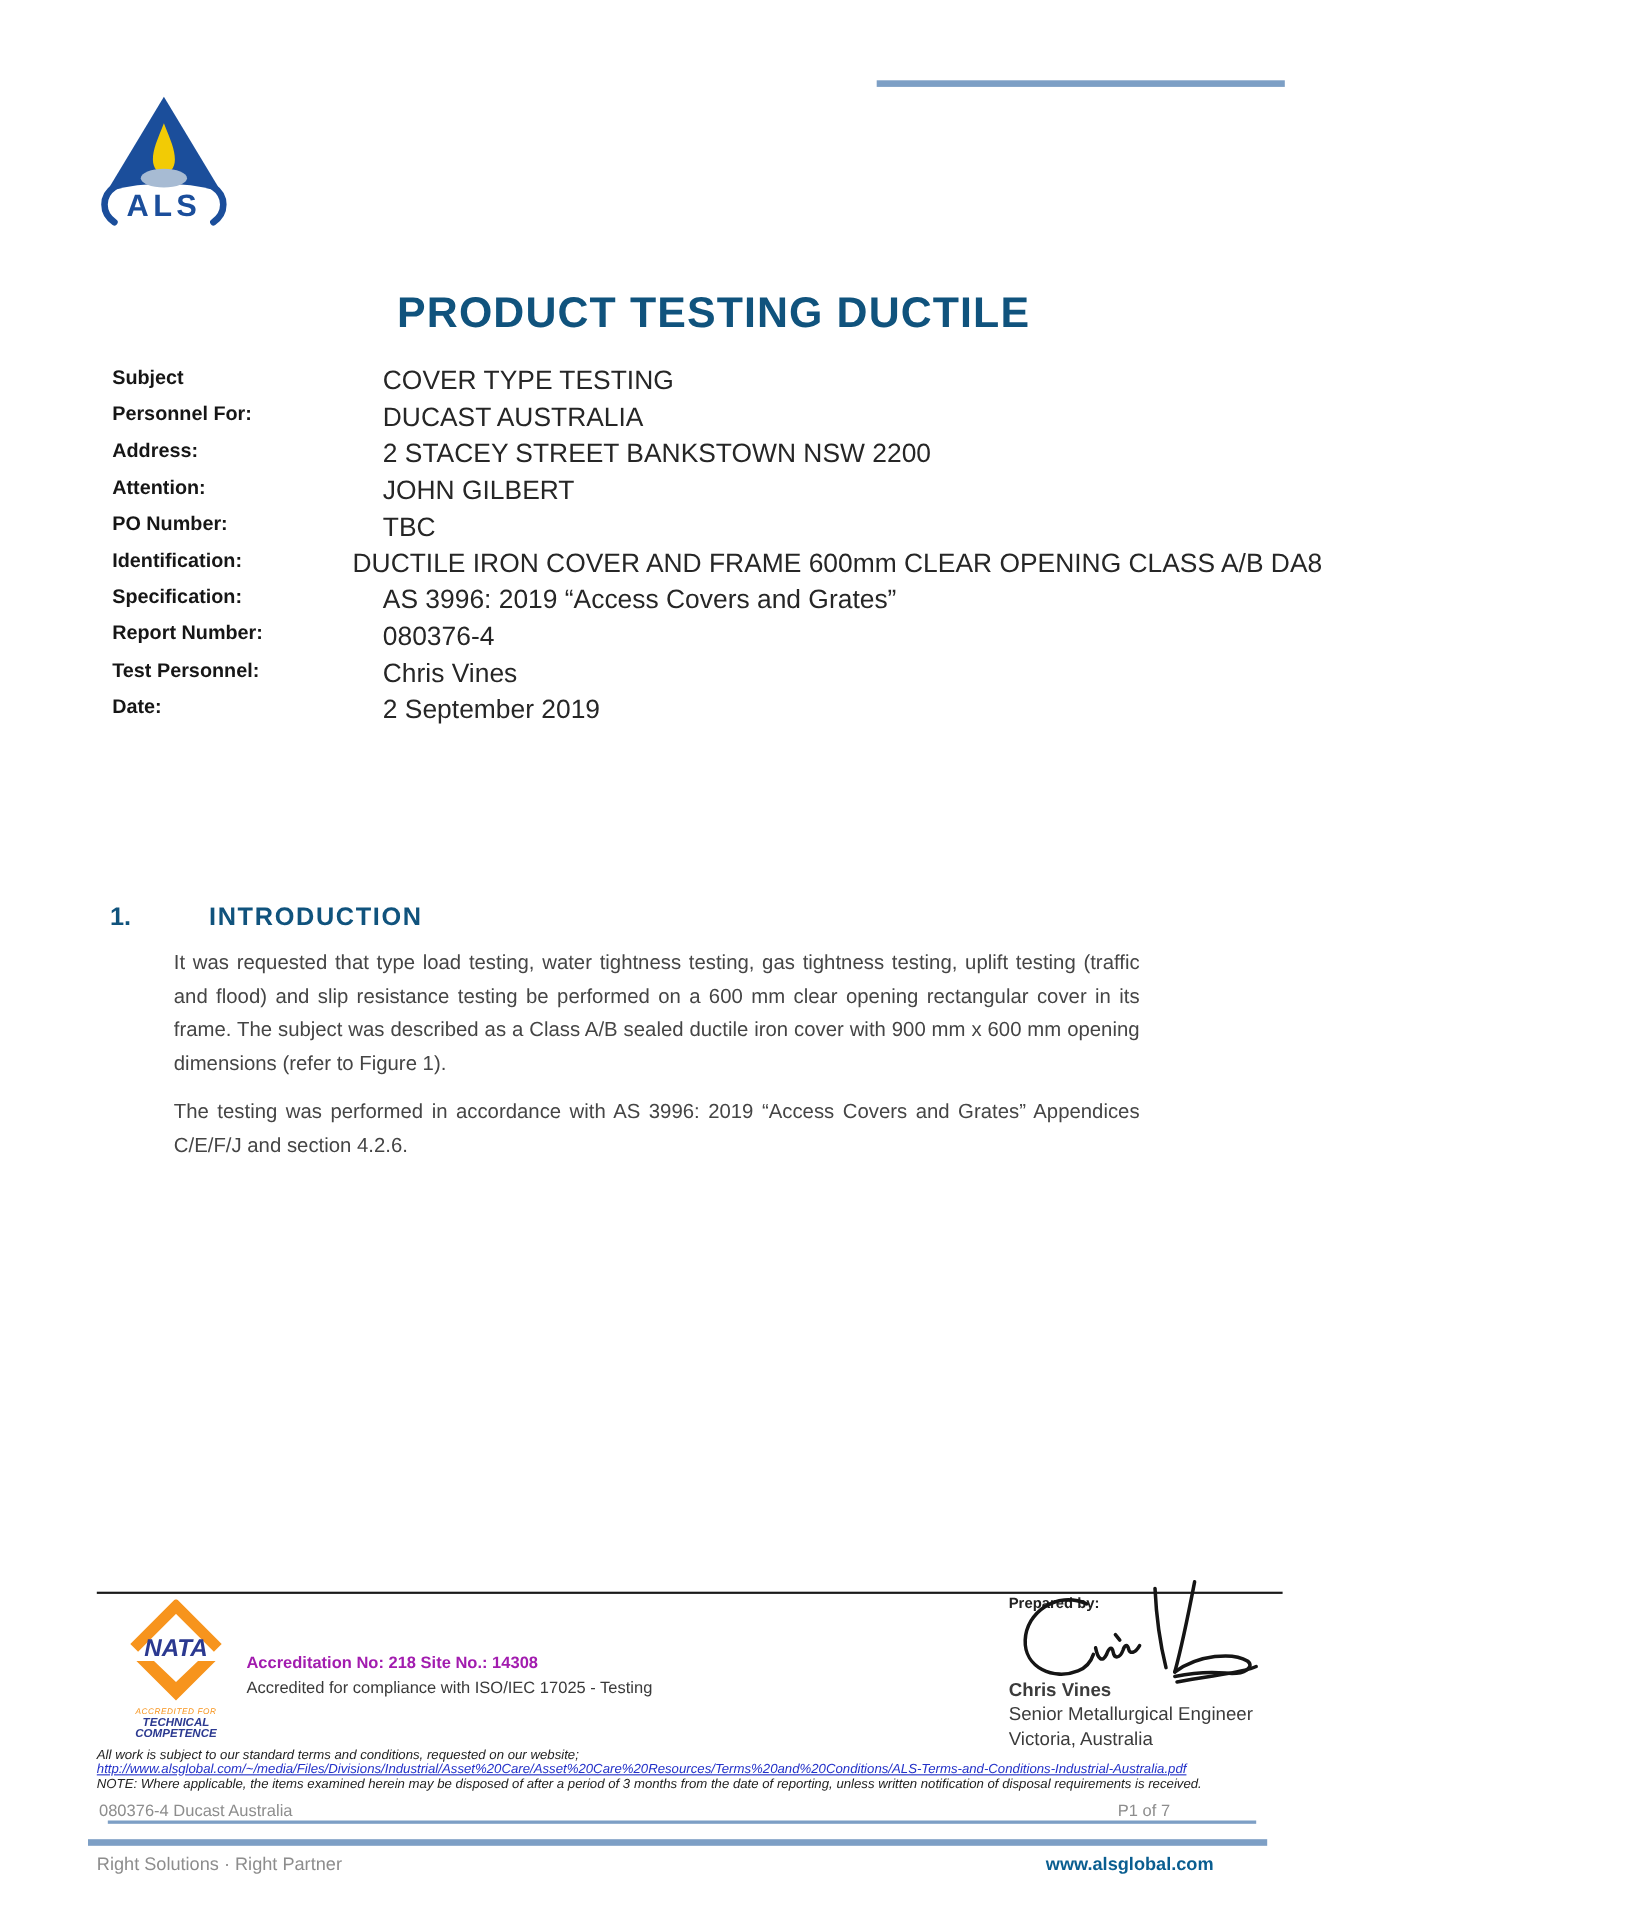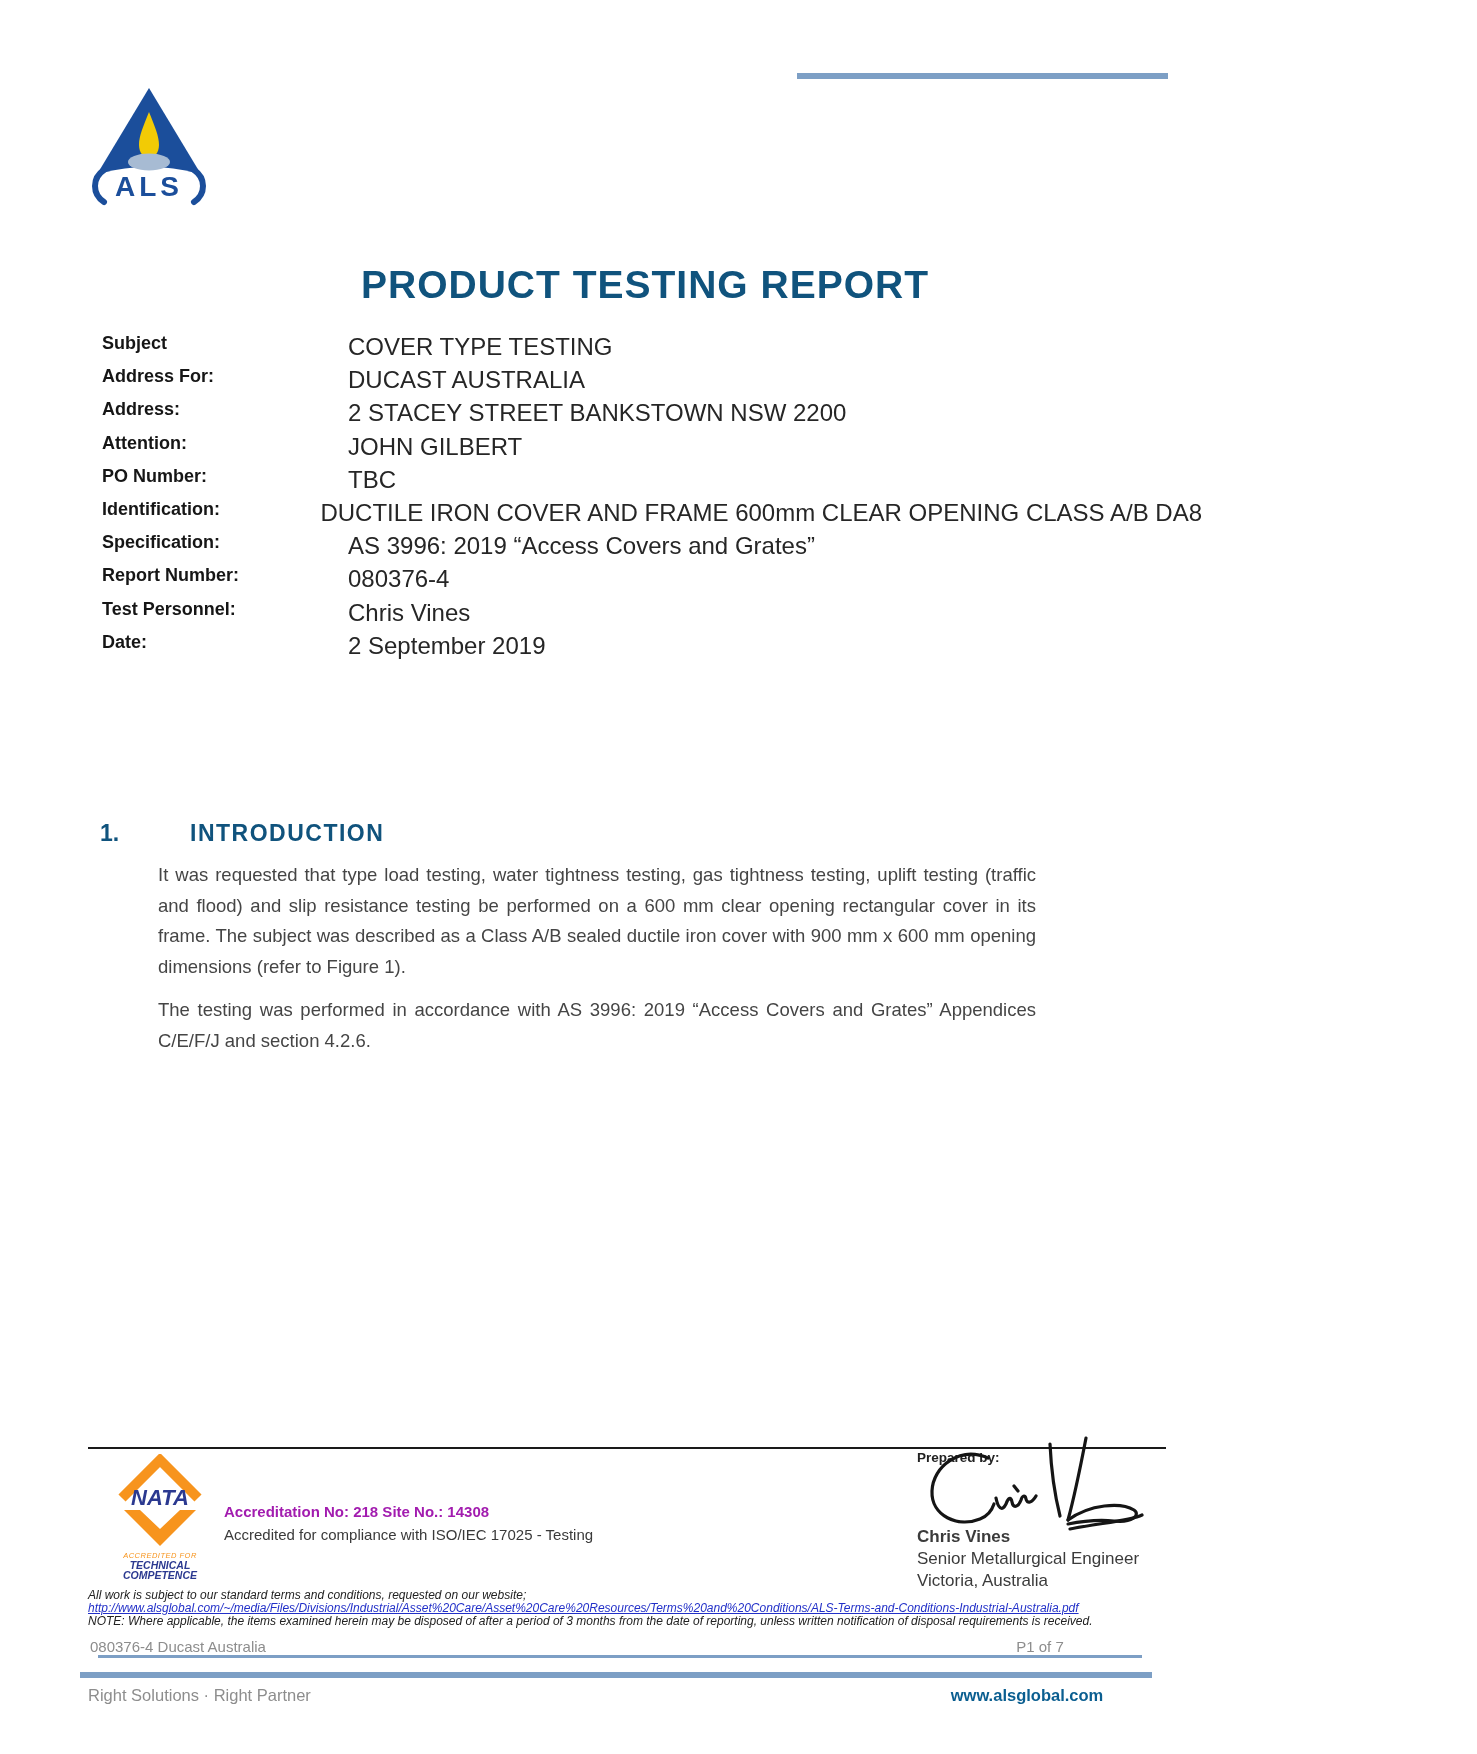--- a/index.html
+++ b/index.html
@@ -64,29 +64,29 @@
       <ellipse cx="65" cy="80" rx="21" ry="8.5" fill="#a7bbd3"></ellipse>
       <path d="M20,88 C8,96 8,112 20,120" stroke="#1b4e9b" stroke-width="6" fill="none" stroke-linecap="round"></path>
       <path d="M110,88 C122,96 122,112 110,120" stroke="#1b4e9b" stroke-width="6" fill="none" stroke-linecap="round"></path>
       <text x="65" y="114" text-anchor="middle" font-family="Liberation Sans, sans-serif" font-size="28" font-weight="bold" letter-spacing="4" fill="#1b4e9b">ALS</text>
     </svg>
   </div>
 
   <div class="abs topbar" style="left:797px;top:73px;width:371px;"></div>
 
 
-  <div class="abs doc-title" style="left:361px;top:263px;">PRODUCT TESTING REPORT</div>
+  <div class="abs doc-title" style="left:361px;top:263px;">PRODUCT TESTING DUCTILE</div>
 
   <div class="abs" style="left:102px;top:333px;width:1100px;">
     <div class="meta-row">
       <div class="meta-label">Subject</div>
       <div class="meta-value">COVER TYPE TESTING</div>
     </div>
     <div class="meta-row">
-      <div class="meta-label">Address For:</div>
+      <div class="meta-label">Personnel For:</div>
       <div class="meta-value">DUCAST AUSTRALIA</div>
     </div>
     <div class="meta-row">
       <div class="meta-label">Address:</div>
       <div class="meta-value">2 STACEY STREET BANKSTOWN NSW 2200</div>
     </div>
     <div class="meta-row">
       <div class="meta-label">Attention:</div>
       <div class="meta-value">JOHN GILBERT</div>
     </div>

